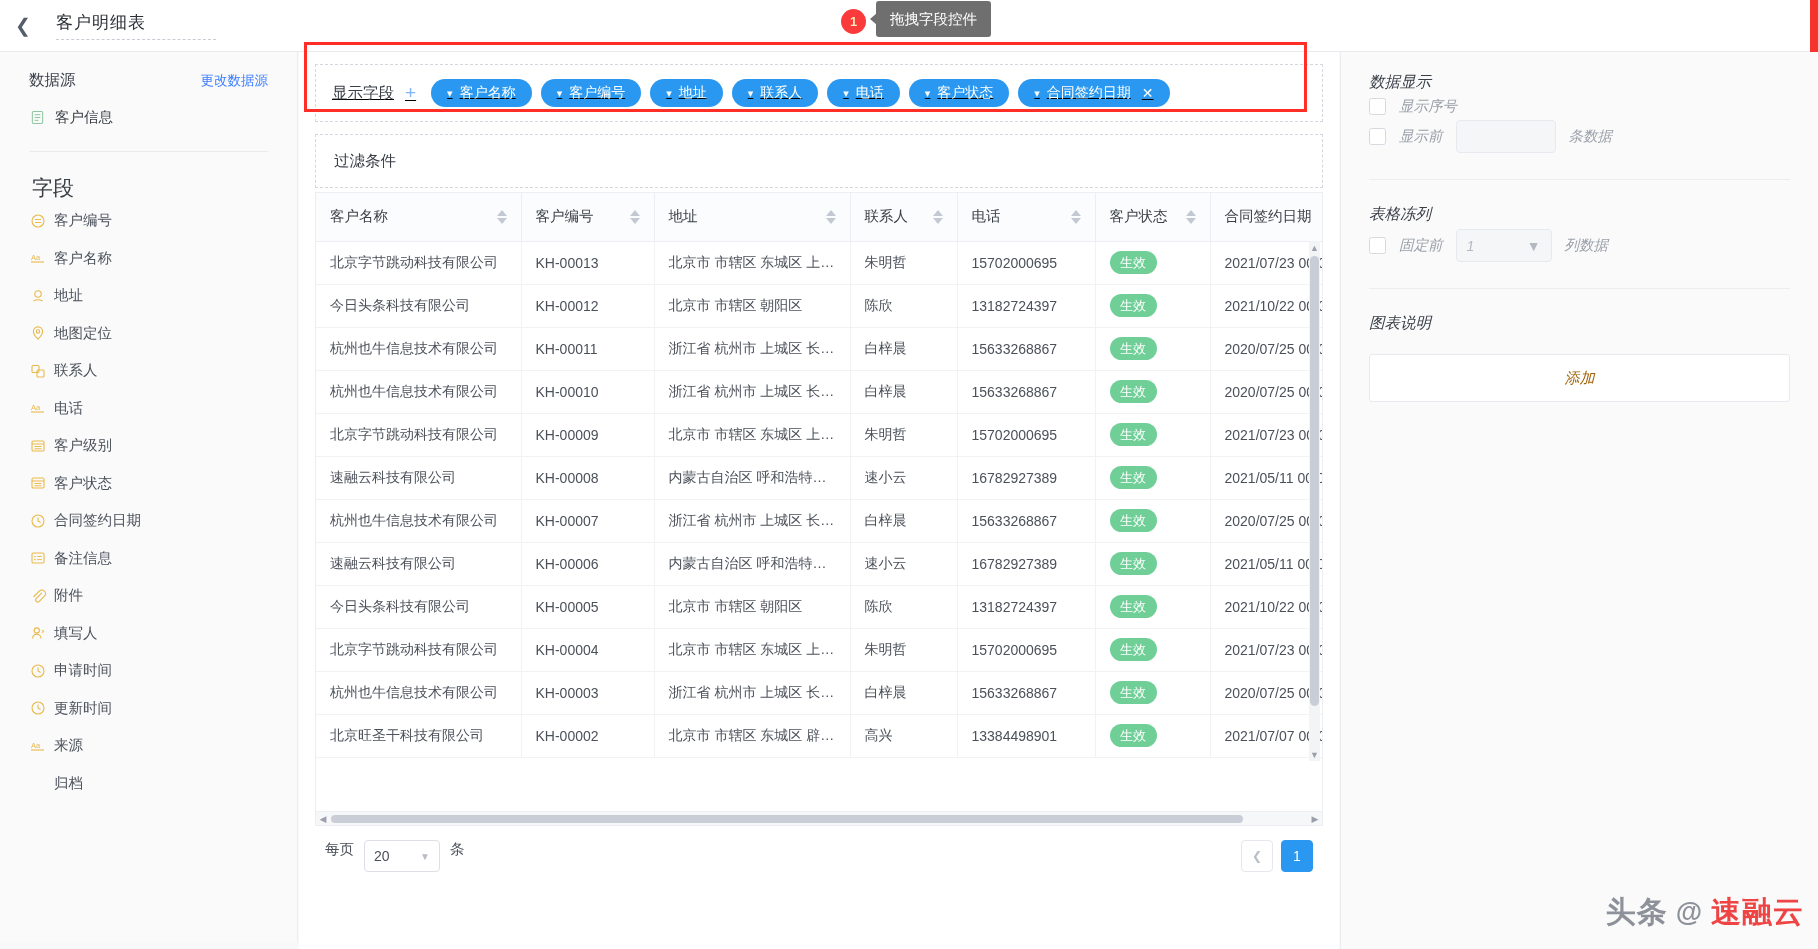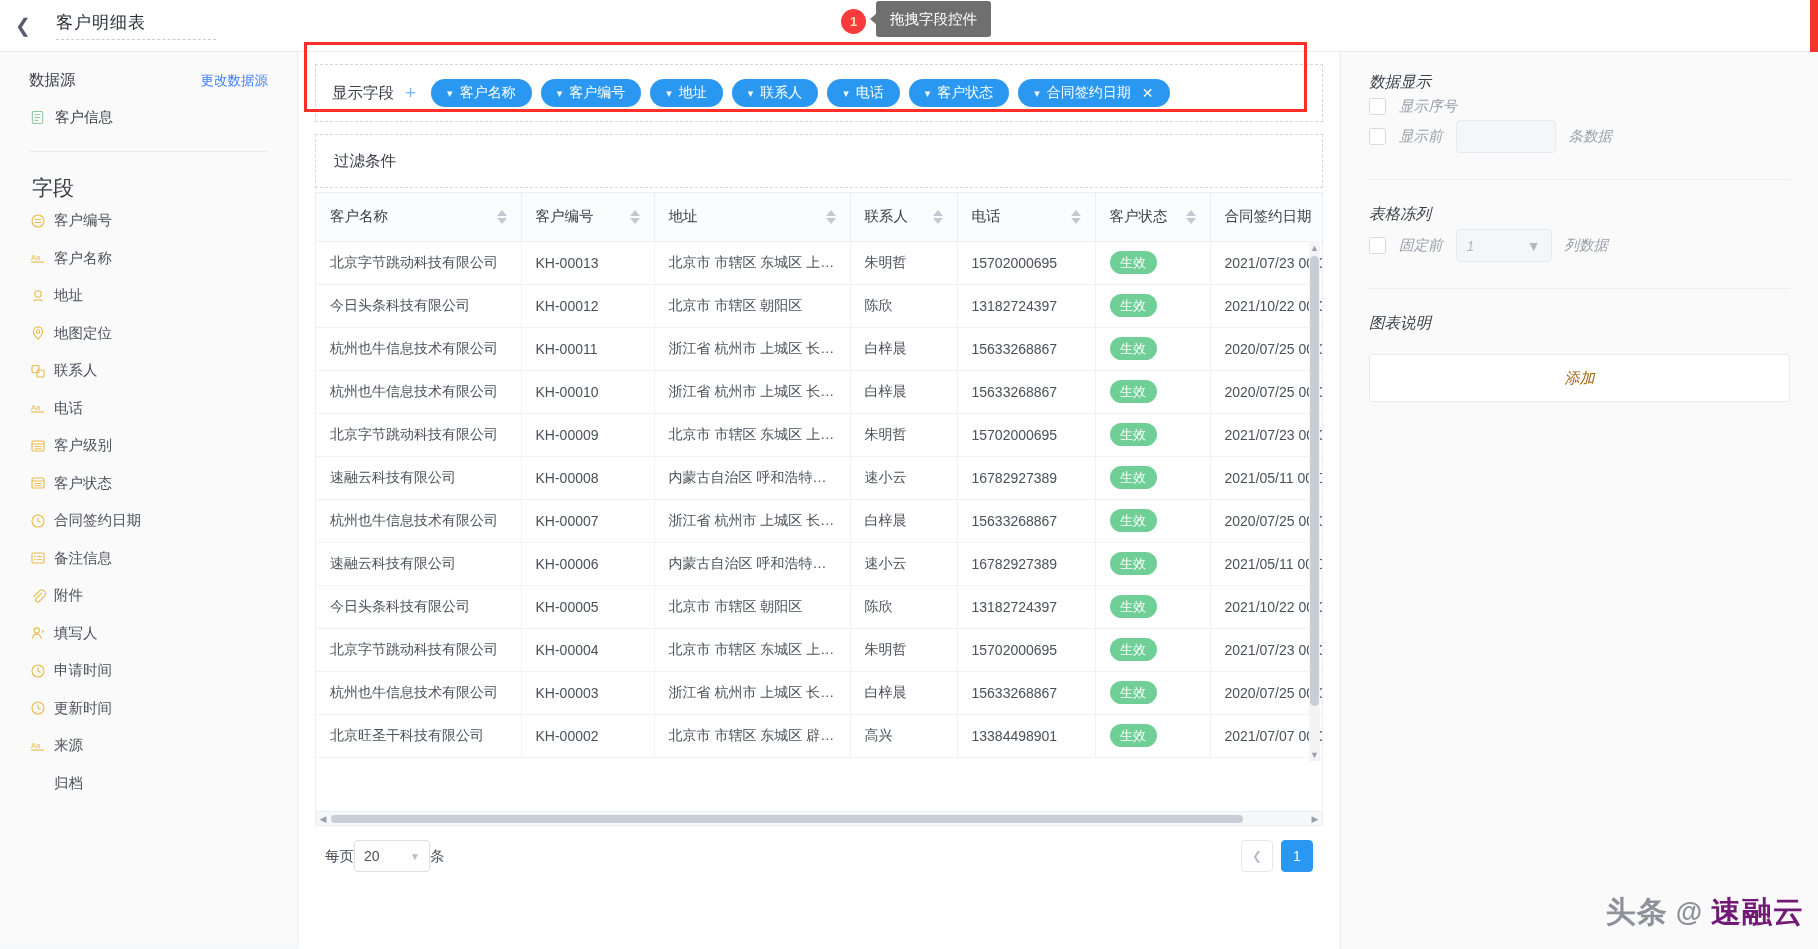--- a/index.html
+++ b/index.html
@@ -113,21 +113,21 @@
     border: 3px solid #ff2f27;
     z-index: 30; pointer-events: none;
   }
 
   .fields-bar {
     position: absolute; left: 16px; top: 12px;
     width: 1008px; height: 58px;
     border: 1px dashed #d4d8de;
     background: #fff;
     display: flex; align-items: center;
-    padding-left: 16px; gap: 9px;
+    padding-left: 16px; gap: 9px; text-decoration: underline;
   }
   .fields-bar-label {
     font-size: 15.5px; color: #3a3f47; margin-right: 2px;
   }
   .plus-icon {
     color: #7fb2f7; font-size: 19px; margin-right: 6px; cursor: pointer;
   }
   .chip {
     height: 28px; border-radius: 15px; background: #2a98f0;
     color: #ffffff; font-size: 14px;
@@ -231,21 +231,21 @@
     width: 912px; height: 8px; background: #c9ced6; border-radius: 4px;
   }
 
   
   .pager {
     position: absolute; left: 16px; top: 775px;
     width: 1008px; height: 58px;
     display: flex; align-items: center;
     padding: 0 10px;
   }
-  .pager-left { display: flex; align-items: center; font-size: 14.5px; color: #4b5059; }
+  .pager-left { display: flex; align-items: flex-start; gap: 10px; font-size: 14.5px; color: #4b5059; }
   .pg-select {
     width: 76px; height: 32px; border: 1px solid #dcdfe6; border-radius: 4px;
     display: flex; align-items: center; justify-content: space-between;
     padding: 0 9px; font-size: 14px; color: #4b5059; background: #fff; cursor: pointer;
   }
   .pg-select .chev { color: #b8bec7; font-size: 10px; }
   .pager-right {
     margin-left: auto; display: flex; align-items: center; gap: 8px;
   }
   .pg-btn {
@@ -292,21 +292,21 @@
   }
 
   
   .watermark {
     position: absolute; right: 14px; bottom: 16px;
     display: flex; align-items: center; gap: 8px;
     font-size: 30px; color: #8d9199; font-weight: bold;
     letter-spacing: 1px; z-index: 25;
   }
   .wm-at { font-size: 27px; }
-  .wm-name { color: #701a75; }
+  .wm-name { color: #ef4444; }
 </style>
 </head>
 <body>
 
 <div id="app">
 
   <div class="topbar">
     <div class="back-arrow">❮</div>
     <div class="page-title-wrap">
       <div class="page-title">客户明细表</div>

